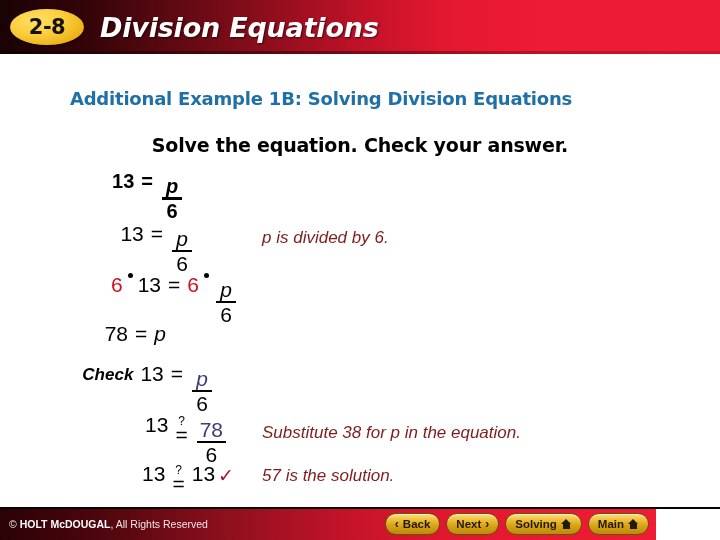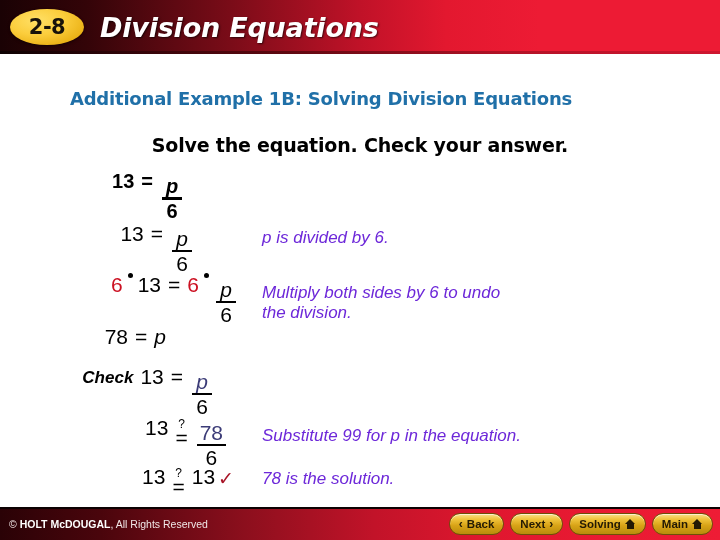--- a/index.html
+++ b/index.html
@@ -180,33 +180,33 @@
   .tick {
     color: #a81427;
     font-size: 19px;
     margin-left: 3px;
     position: relative;
     top: 2px;
   }
 
   
   .note {
-    color: #6d28d9;
+    color: #7f1d1d;
     font-style: italic;
     font-size: 17px;
     line-height: 1.18;
     font-family: "Liberation Sans", sans-serif;
     white-space: pre-line;
   }
 
   
   .footer {
     position: absolute;
     left: 0; bottom: 0;
-    width: 720px; height: 33px;
+    width: 656px; height: 33px;
     background: linear-gradient(to right,
         #2a0206 0%, #4a050c 14%, #8c0f1d 34%,
         #c21329 52%, #e0172f 68%, #ea1a33 85%, #ee1c35 100%);
     display: flex;
     align-items: center;
   }
   .footer::before {
     content: "";
     position: absolute;
     left: 0; top: 0; width: 720px; height: 2px;
@@ -326,22 +326,20 @@
         <span class="sp"></span>
         <span class="red">6</span>
         <span class="dot"></span>
         <span class="frac">
           <span class="num">p</span>
           <span class="bar"></span>
           <span class="den">6</span>
         </span>
       </div>
     </div>
-    <div class="note" style="padding-top:10px;">Multiply both sides by 6 to undo
-the division.</div>
   </div>
 
   <div class="row" style="margin-bottom:16px;">
     <div class="mathcol" style="padding-right:96px;">
       <div class="expr">
         <span>78</span>
         <span class="sp"></span>
         <span>=</span>
         <span class="sp"></span>
         <span class="ital">p</span>
@@ -376,38 +374,38 @@
           <span class="eqs">=</span>
         </span>
         <span class="sp-sm"></span>
         <span class="frac">
           <span class="num upright navy">78</span>
           <span class="bar"></span>
           <span class="den">6</span>
         </span>
       </div>
     </div>
-    <div class="note" style="padding-top:10px;">Substitute 99 for p in the equation.</div>
+    <div class="note" style="padding-top:10px;">Substitute 38 for p in the equation.</div>
   </div>
 
   <div class="row">
     <div class="mathcol" style="padding-right:28px;">
       <div class="expr">
         <span>13</span>
         <span class="sp-sm"></span>
         <span class="qeq">
           <span class="q">?</span>
           <span class="eqs">=</span>
         </span>
         <span class="sp-sm"></span>
         <span>13</span>
         <span class="tick">✓</span>
       </div>
     </div>
-    <div class="note" style="padding-top:4px;">78 is the solution.</div>
+    <div class="note" style="padding-top:4px;">57 is the solution.</div>
   </div>
 
 </div>
 
 <div class="footer">
   <div class="copyright">
     <span>©</span>
     <span class="strong">HOLT McDOUGAL</span><span>, All Rights Reserved</span>
   </div>
   <div class="navbtns">

